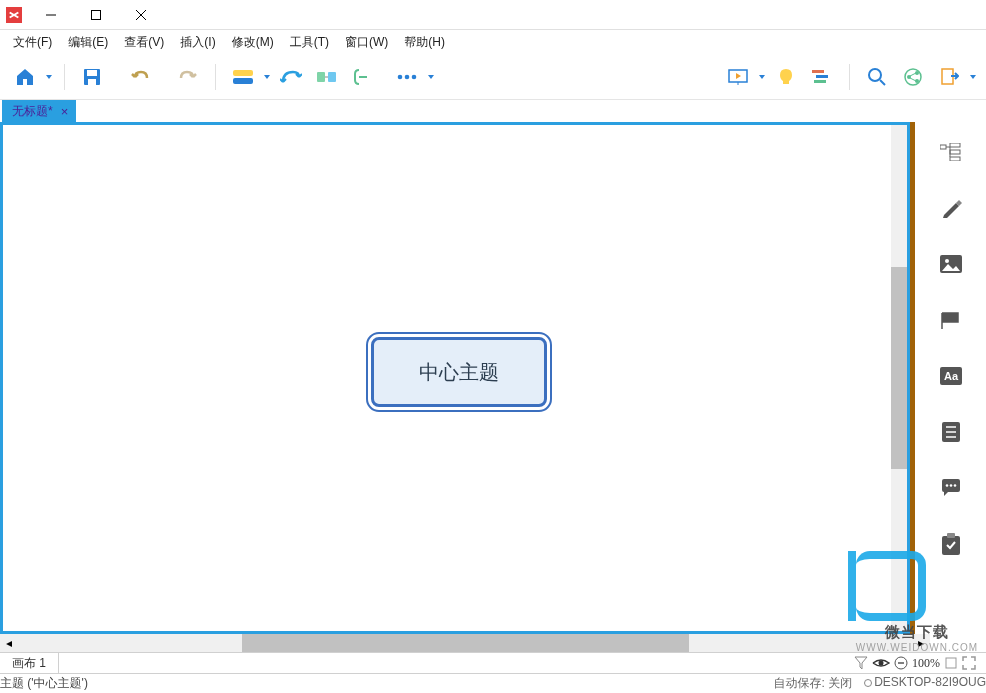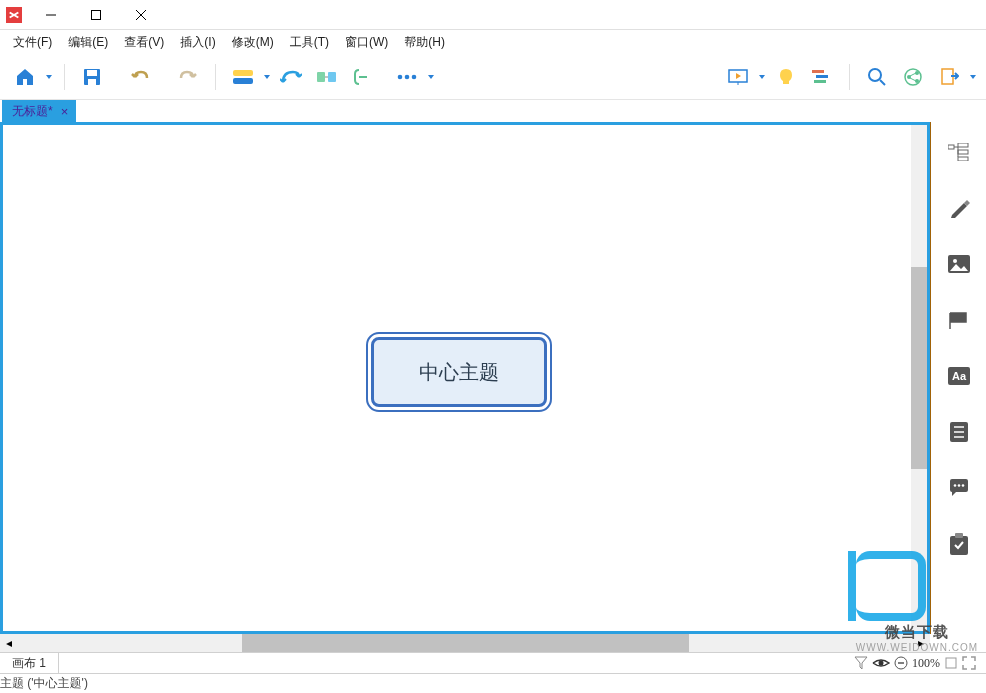--- a/index.html
+++ b/index.html
@@ -28,21 +28,21 @@
 .doc-tab .tab-close { font-size: 13px; line-height: 1; }
 
 .workspace { display: flex; height: calc(693px - 30px - 24px - 46px - 22px - 18px - 22px - 19px); }
 .canvas-wrap { flex: 1; border: 3px solid #2a9fe0; background: #fff; position: relative; overflow: hidden; }
 .canvas { position: absolute; inset: 0 16px 0 0; }
 .vscroll { position: absolute; right: 0; top: 0; width: 16px; height: 100%; background: #f0f0f0; }
 .vscroll-thumb { position: absolute; right: 0; width: 16px; background: #c1c1c1; top: 28%; height: 40%; }
 
 .center-node { position: absolute; left: 368px; top: 212px; width: 176px; height: 70px; background: #e4eef9; border: 3px solid #3b6fbf; border-radius: 8px; outline: 2px solid #3b6fbf; outline-offset: 3px; display: flex; align-items: center; justify-content: center; font-size: 20px; color: #2c3e50; font-weight: 500; }
 
-.right-panel { width: 56px; background: #fff; display: flex; flex-direction: column; align-items: center; padding-top: 16px; gap: 28px; border-left: 1px solid #a16207; }
+.right-panel { width: 76px; background: #fff; display: flex; flex-direction: column; align-items: center; padding-top: 16px; gap: 28px; border-left: 5px solid #a16207; }
 .rp-btn { width: 32px; height: 28px; display: flex; align-items: center; justify-content: center; color: #555; }
 
 .hscroll-row { height: 18px; display: flex; background: #f0f0f0; margin-right: 56px; }
 .hscroll-row .h-left { width: 18px; display: flex; align-items: center; justify-content: center; }
 .hscroll-row .h-right { width: 18px; display: flex; align-items: center; justify-content: center; }
 .hscroll-row .h-track { flex: 1; position: relative; }
 .hscroll-row .h-thumb { position: absolute; left: 25%; width: 50%; height: 100%; background: #c1c1c1; }
 
 .sheetbar { height: 22px; display: flex; align-items: center; border-top: 1px solid #d0d0d0; border-bottom: 1px solid #d0d0d0; }
 .sheet-tab { padding: 2px 12px; border-right: 1px solid #d0d0d0; color: #333; height: 100%; display: flex; align-items: center; }
@@ -325,19 +325,23 @@
     <span>
         <svg width="14" height="14">
           <path d="M1 5 L1 1 L5 1 M9 1 L13 1 L13 5 M13 9 L13 13 L9 13 M5 13 L1 13 L1 9" fill="none" stroke="#999" stroke-width="1.5"></path>
         </svg>
       </span>
   </div>
 </div>
 
 <div class="statusbar">
   <span>主题 ('中心主题')</span>
+  <div class="st-right">
+    <span>自动保存: 关闭</span>
+    <span><span class="indicator"></span><span>DESKTOP-82I9OUG</span></span>
+  </div>
 </div>
 
 <div class="watermark">
   <div class="wm-logo"></div>
   <div class="wm-text">微当下载</div>
   <div class="wm-url">WWW.WEIDOWN.COM</div>
 </div>
 
 </body></html>

